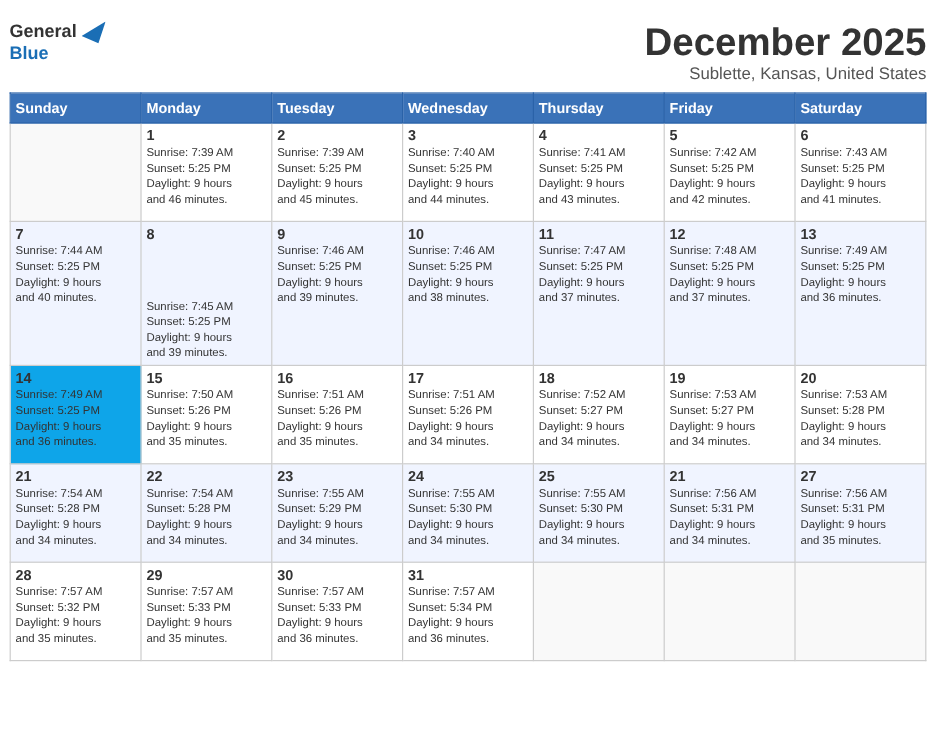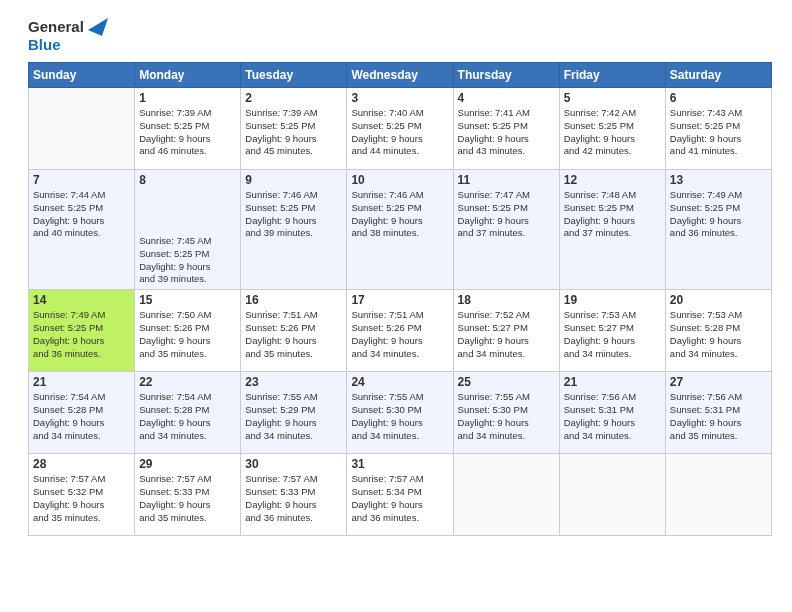--- a/index.html
+++ b/index.html
@@ -6,21 +6,21 @@
     body {
       width: 792px;
       height: 612px;
       font-family: Arial, sans-serif;
       background: #fff;
       overflow: hidden;
     }
     .page {
       width: 792px;
       height: 612px;
-      padding: 18px 20px 10px 28px;
+      padding: 18px 20px 10px 8px;
     }
     .header {
       display: flex;
       align-items: flex-start;
       justify-content: space-between;
       margin-bottom: 8px;
     }
     .logo {
       display: flex;
       align-items: center;
@@ -90,20 +90,24 @@
 
 <div class="page">
   <div class="header">
     <div class="logo">
 
     <div class="logo-text"><span style="color:#333">General</span><br><span style="color:#1a6eb5">Blue</span></div>
         <svg width="20" height="36" viewBox="0 0 20 36">
           <polygon points="0,12 20,0 14,18" fill="#1a6eb5"></polygon>
         </svg>
       </div>
+    <div class="title-block">
+      <div class="month-title">December 2025</div>
+      <div class="subtitle">Sublette, Kansas, United States</div>
+    </div>
   </div>
 
   <table class="calendar">
     <thead>
       <tr id="weekday-header">
           <th>Sunday</th>
           <th>Monday</th>
           <th>Tuesday</th>
           <th>Wednesday</th>
           <th>Thursday</th>
@@ -202,21 +206,21 @@
           </td>
           <td style="background: rgb(240, 244, 255);">
             <div class="day-number">13</div>
             <div class="day-info" style="white-space: pre-line;">Sunrise: 7:49 AM
 Sunset: 5:25 PM
 Daylight: 9 hours
 and 36 minutes.</div>
           </td>
         </tr>
         <tr>
-          <td style="background: #bef264;">
+          <td style="background: #0ea5e9;">
             <div class="day-number">14</div>
             <div class="day-info" style="white-space: pre-line;">Sunrise: 7:49 AM
 Sunset: 5:25 PM
 Daylight: 9 hours
 and 36 minutes.</div>
           </td>
           <td style="background: rgb(255, 255, 255);">
             <div class="day-number">15</div>
             <div class="day-info" style="white-space: pre-line;">Sunrise: 7:50 AM
 Sunset: 5:26 PM

